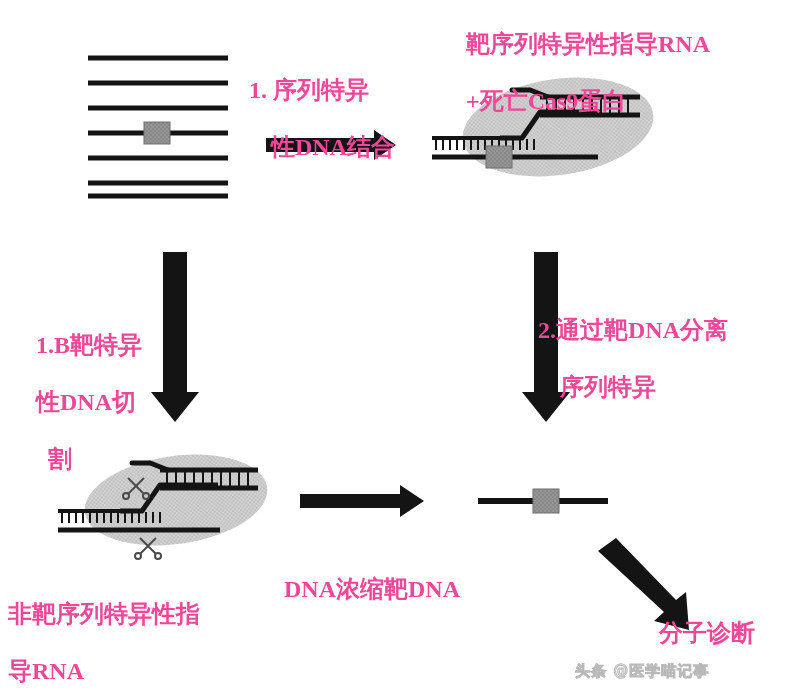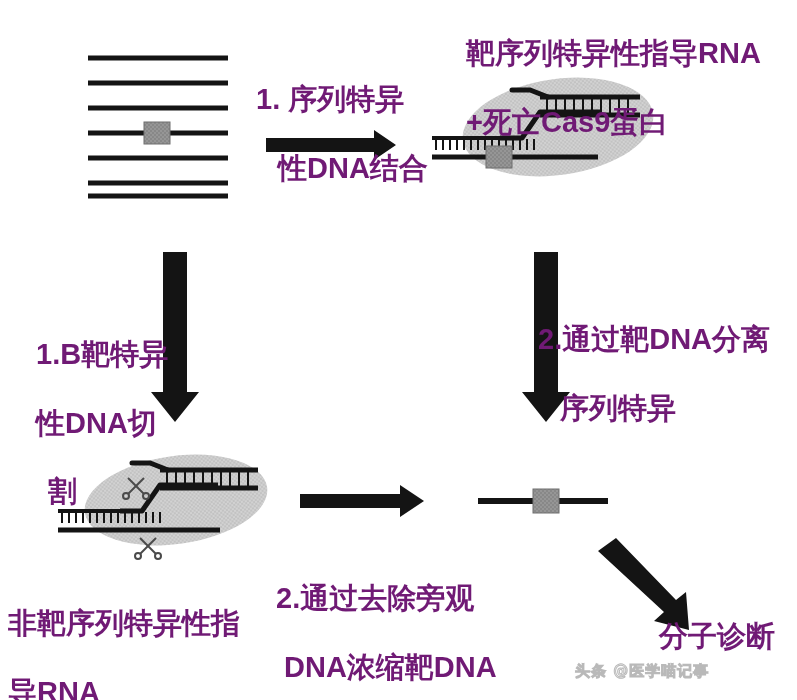--- a/index.html
+++ b/index.html
@@ -16,29 +16,29 @@
     color: #1a1a1a;
   }
   .canvas {
     position: absolute;
     inset: 0;
     width: 797px;
     height: 700px;
   }
   .label {
     position: absolute;
-    font-family: Liberation Sans, sans-serif;
+    font-family: Liberation Serif, serif;
     font-weight: 700;
-    font-size: 29px;
+    font-size: 24px;
     line-height: 1.18;
-    color: #701a75;
+    color: #ec4899;
     white-space: pre-line;
     letter-spacing: 0px;
   }
-  .lbl-step1 { left: 256px; top: 48px; }
+  .lbl-step1 { left: 249px; top: 48px; }
   .lbl-top-complex { left: 466px; top: 2px; }
   .lbl-stepB { left: 0px; top: 303px; margin-left: 36px; }
   .lbl-step2r { left: 538px; top: 288px; }
   .lbl-step2b { left: 276px; top: 547px; }
   .lbl-bottom-complex { left: 8px; top: 572px; }
   .lbl-diagnosis { left: 659px; top: 619px; }
 
   .watermark {
     position: absolute;
     left: 575px;
@@ -219,21 +219,20 @@
   <div style="padding-left:0">性DNA切</div>
   <div style="padding-left:12px">割</div>
 </div>
 
 <div class="label lbl-step2r">
   <div>2.通过靶DNA分离</div>
   <div style="padding-left:22px">序列特异</div>
 </div>
 
 <div class="label lbl-step2b">
-  <div>2.通过去除旁观</div>
   <div style="padding-left:8px">DNA浓缩靶DNA</div>
 </div>
 
 <div class="label lbl-bottom-complex">
   <div>非靶序列特异性指</div>
   <div>导RNA</div>
   
   
 </div>
 

